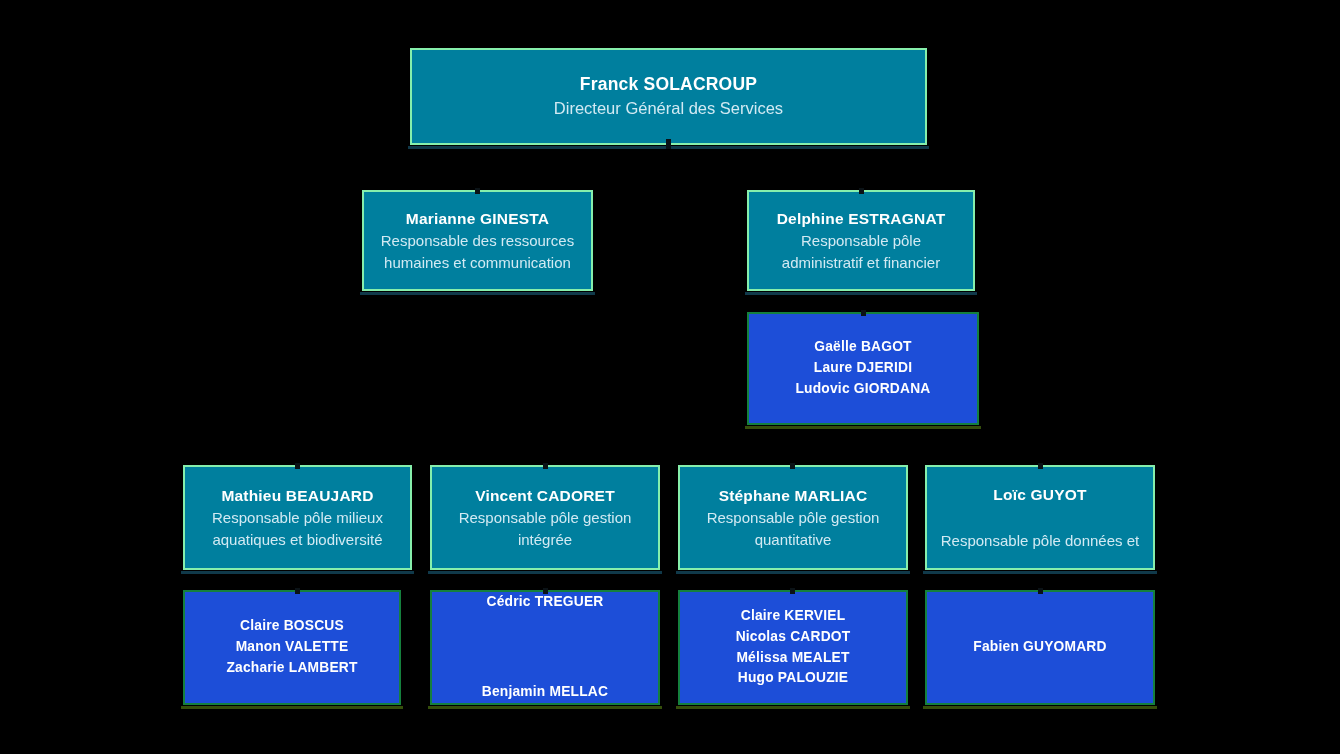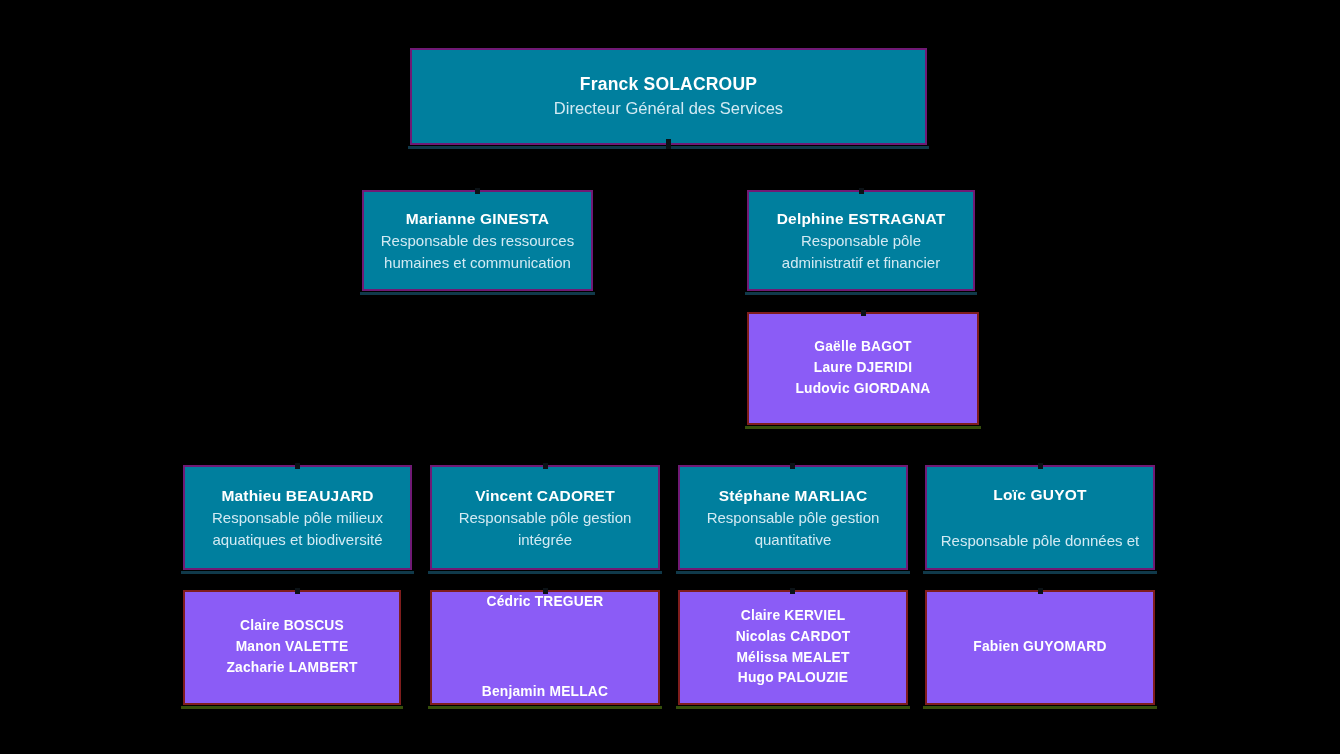--- a/index.html
+++ b/index.html
@@ -20,34 +20,34 @@
     box-sizing: border-box;
     display: flex;
     flex-direction: column;
     justify-content: center;
     align-items: center;
     text-align: center;
     color: #ffffff;
   }
   .manager {
     background: #007f9e;
-    border: 2px solid #701a75;
+    border: 2px solid #86efac;
   }
   .manager::after {
     content: "";
     position: absolute;
     left: -4px;
     right: -4px;
     bottom: -6px;
     height: 3px;
     background: #10394a;
   }
   .team {
-    background: #8b5cf6;
-    border: 2px solid #7f1d1d;
+    background: #1d4ed8;
+    border: 2px solid #15803d;
   }
   .team::after {
     content: "";
     position: absolute;
     left: -4px;
     right: -4px;
     bottom: -6px;
     height: 3px;
     background: #354e0b;
   }

